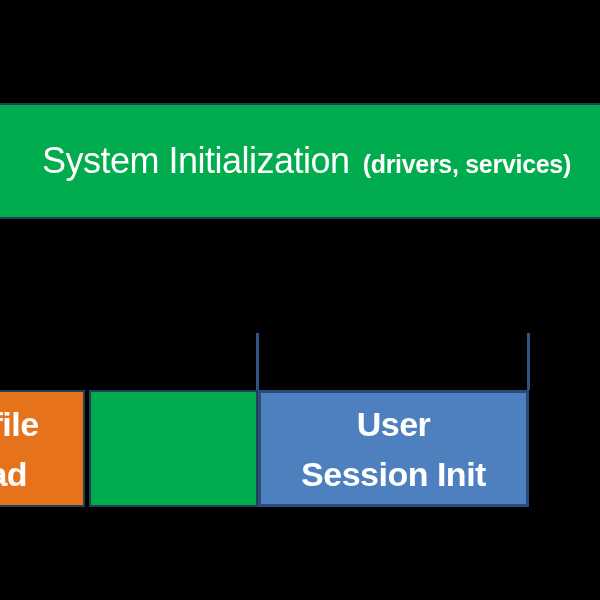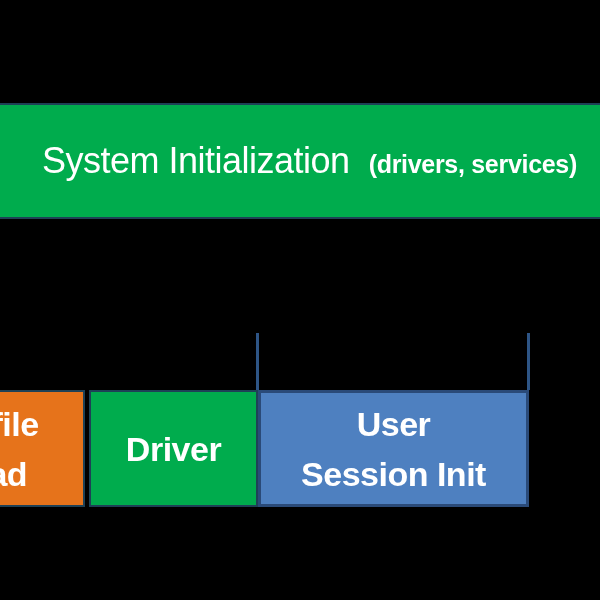--- a/index.html
+++ b/index.html
@@ -41,21 +41,21 @@
     color: #FFFFFF;
   }
   .system-bar .big {
     font-size: 36px;
     font-weight: 400;
     letter-spacing: -0.5px;
   }
   .system-bar .small {
     font-size: 25px;
     font-weight: 600;
-    margin-left: 19px;
+    margin-left: 13px;
     letter-spacing: -0.3px;
   }
   
   .phase-box {
     position: absolute;
     top: 390px;
     height: 117px;
     box-sizing: border-box;
     display: flex;
     flex-direction: column;
@@ -111,21 +111,20 @@
 
   <div class="tick tick-left"></div>
   <div class="tick tick-right"></div>
 
   <div class="phase-box phase-profile">
     <div>Profile</div>
     <div>Load</div>
   </div>
 
   <div class="phase-box phase-driver">
-    <div>Driver</div>
   </div>
 
   <div class="phase-box phase-user">
     <div>User</div>
     <div>Session Init</div>
   </div>
 
 </div>
 
 </body></html>

